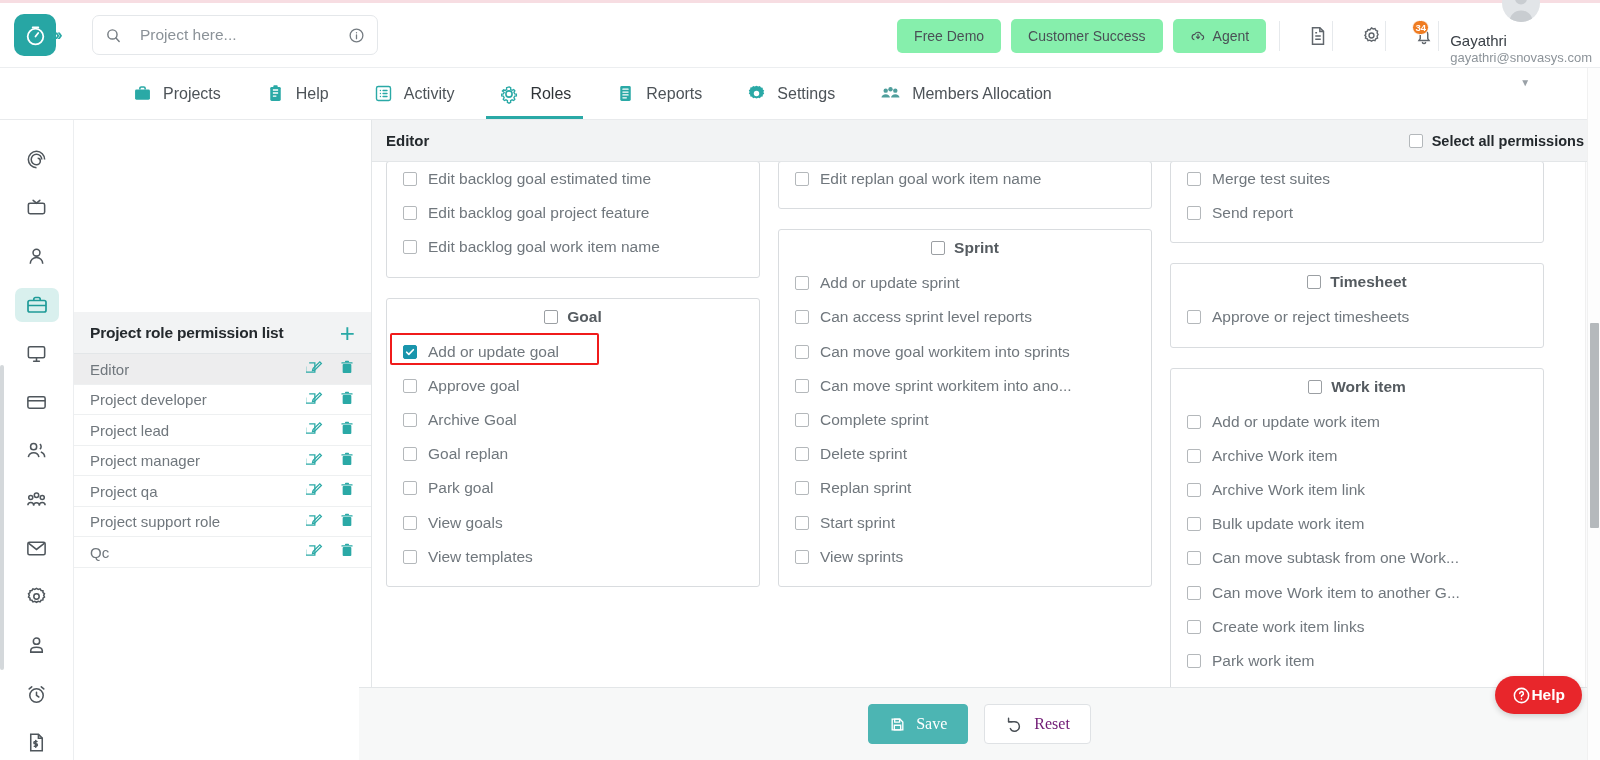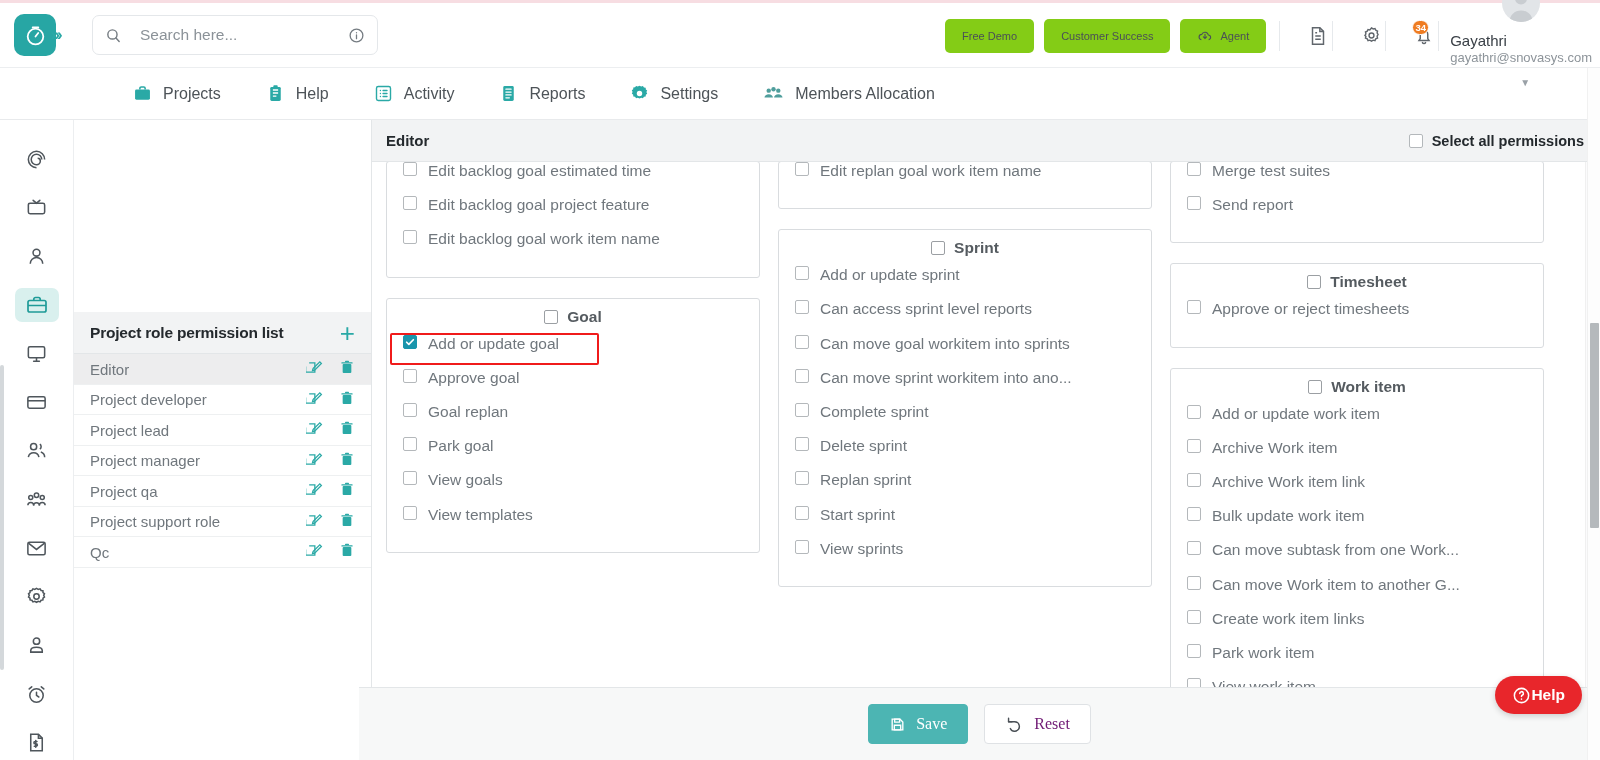--- a/index.html
+++ b/index.html
@@ -37,21 +37,21 @@
     background: #fff;
   }
   .search-box .ph { flex: 1; margin-left: 18px; color: #8b9298; font-size: 15.5px; }
 
   .hdr-right {
     position: absolute; right: 8px; top: 0; height: 65px;
     display: flex; align-items: center; gap: 0;
   }
   .pill {
     height: 34px; padding: 0 17px; border-radius: 5px;
-    background: #84cc16; color: #4a5056; font-size: 11px;
+    background: #86efac; color: #4a5056; font-size: 14px;
     display: flex; align-items: center; gap: 7px;
     margin-right: 10px;
   }
   .icon-btn {
     width: 46px; height: 46px; display: flex; align-items: center; justify-content: flex-end;
     position: relative;
   }
   .vdiv { width: 1px; height: 30px; background: #e6e9ec; margin: 0 3px; }
   .badge {
     position: absolute; top: 7px; right: 6px;
@@ -146,21 +146,21 @@
   .pcol { width: 374px; flex: none; padding-top: 0; }
   .card {
     border: 1px solid #d9dcdf; border-radius: 3px;
     padding: 9px 0 12px 0; margin-bottom: 20px; background: #fff;
   }
   .card-head {
     display: flex; align-items: center; justify-content: center; gap: 9px;
     font-size: 15.5px; font-weight: 700; color: #555b60; margin-bottom: 9px;
   }
   .opt {
-    display: flex; align-items: flex-start; gap: 11px;
+    display: flex; align-items: center; gap: 11px;
     padding: 0 0 0 16px; height: 34.2px;
     font-size: 15.5px; color: #70777d;
     white-space: nowrap; overflow: hidden;
   }
 
   .cb {
     width: 14px; height: 14px; flex: none;
     border: 1.4px solid #9b9fa3; border-radius: 2px; background: #fff;
   }
   .cb.light { border-color: #b4b8bb; }
@@ -238,21 +238,21 @@
       </svg>
     </div>
     <span class="chev-right">»›</span>
   </div>
 
   <div class="search-box">
     <svg width="17" height="17" viewBox="0 0 24 24" fill="none" stroke="#747b81" stroke-width="2">
       <circle cx="10.5" cy="10.5" r="6.5"></circle>
         <path d="M15.5 15.5 L20 20.5" stroke-linecap="round"></path>
     </svg>
-    <span class="ph">Search here...</span>
+    <span class="ph">Project here...</span>
     <svg width="17" height="17" viewBox="0 0 24 24" fill="none" stroke="#747b81" stroke-width="1.8">
       <circle cx="12" cy="12" r="9"></circle>
         <path d="M12 11v5.5M12 7.8v.3" stroke-linecap="round"></path>
     </svg>
   </div>
 
   <div class="hdr-right">
     <div class="pill">
       <span>Free Demo</span>
     </div>
@@ -324,20 +324,27 @@
     </svg>
     <span>Help</span>
   </div>
   <div class="tab">
     <svg width="21" height="21" viewBox="0 0 24 24" fill="none" stroke="#2aa9a6" stroke-width="1.6">
       <rect x="4" y="4" width="16" height="16" rx="2"></rect>
       <path d="M8.5 8.5h.01M8.5 12h.01M8.5 15.5h.01M11.5 8.5H16M11.5 12H16M11.5 15.5H16" stroke-linecap="round"></path>
     </svg>
     <span>Activity</span>
   </div>
+  <div class="tab active">
+    <svg width="22" height="22" viewBox="0 0 24 24" fill="none" stroke="#2aa9a6" stroke-width="1.7">
+      <path d="M12 3l2.1 1-.1 2.2 1.9 1.1 2-.9 1.5 1.6-1.2 1.9 1 2 2.1.3v2.2l-2.1.3-1 2 1.2 1.9-1.5 1.6-2-.9-1.9 1.1.1 2.2-2.1 1-2.1-1 .1-2.2-1.9-1.1-2 .9-1.5-1.6 1.2-1.9-1-2-2.1-.3v-2.2l2.1-.3 1-2L3.6 8.1l1.5-1.6 2 .9L9 6.3 8.9 4z" transform="scale(0.86) translate(2,2)"></path>
+      <circle cx="12" cy="12" r="3.4"></circle>
+    </svg>
+    <span>Roles</span>
+  </div>
   <div class="tab">
     <svg width="21" height="21" viewBox="0 0 24 24">
       <rect x="6" y="3.5" width="12" height="17" rx="1.6" fill="#2aa9a6"></rect>
       <path d="M9 7h6M9 10.3h6M9 13.6h6M9 16.9h4" stroke="#fff" stroke-width="1.4" stroke-linecap="round"></path>
     </svg>
     <span>Reports</span>
   </div>
   <div class="tab">
     <svg width="21" height="21" viewBox="0 0 24 24" fill="#2aa9a6">
       <path d="M12 3.1l2 .9 1.9-.7 1.2 1.8 2 .3.1 2 1.6 1.2-.9 1.8.9 1.8-1.6 1.2-.1 2-2 .3-1.2 1.8-1.9-.7-2 .9-2-.9-1.9.7-1.2-1.8-2-.3-.1-2L3.2 12l.9-1.8-.9-1.8 1.6-1.2.1-2 2-.3L8.1 3.3l1.9.7z"></path>
@@ -593,20 +600,24 @@
                   <span>Add or update goal</span>
                 </div>
                 <div class="hl-box"></div>
               </div>
               <div class="opt">
                 <span class="cb light"></span>
                 <span>Approve goal</span>
               </div>
               <div class="opt">
                 <span class="cb light"></span>
+                <span>Archive Goal</span>
+              </div>
+              <div class="opt">
+                <span class="cb light"></span>
                 <span>Goal replan</span>
               </div>
               <div class="opt">
                 <span class="cb light"></span>
                 <span>Park goal</span>
               </div>
               <div class="opt">
                 <span class="cb light"></span>
                 <span>View goals</span>
               </div>

